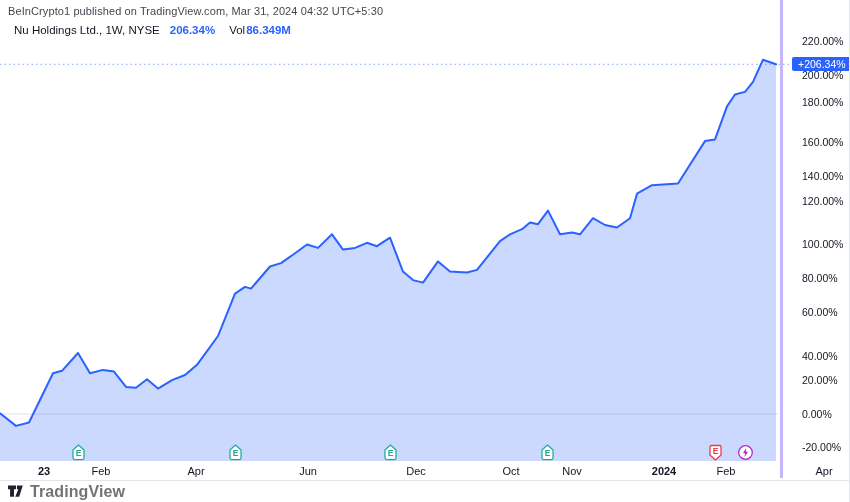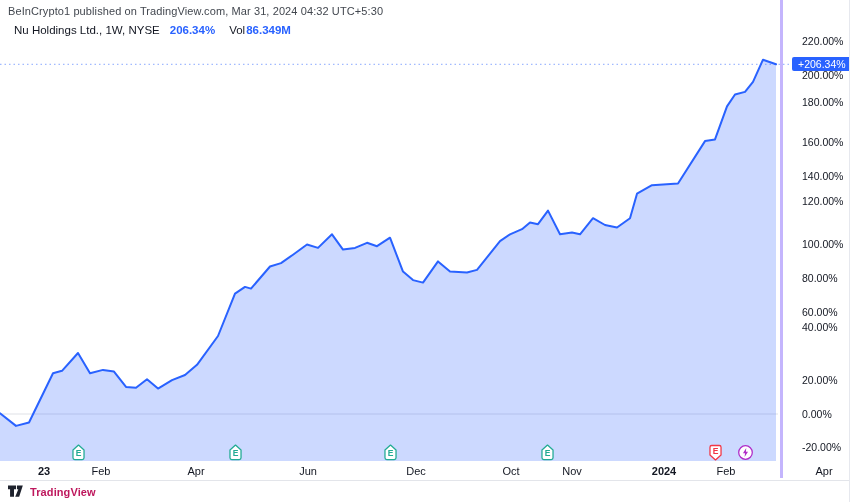--- a/index.html
+++ b/index.html
@@ -42,21 +42,21 @@
   .x-tick.bold { font-weight:bold; }
   .markers { position:absolute; left:0; top:0; width:778px; height:0; }
   .marker {
     position:absolute; width:17px; height:17px; margin-left:-8px; top:444px; cursor:pointer; z-index:2;
   }
   .footer {
     position:absolute; left:0; top:480px; width:850px; height:22px;
     border-top:1px solid #e3e5ea; display:flex; align-items:center; padding-left:8px;
   }
   .footer .logo { display:inline-flex; margin-right:7px; }
-  .footer .brand { font-size:11px; font-weight:bold; color:#be185d; letter-spacing:.1px; }
+  .footer .brand { font-size:16px; font-weight:bold; color:#737373; letter-spacing:.1px; }
 </style>
 </head>
 <body>
 
 <div class="app">
 
   <div class="attribution">BeInCrypto1 published on TradingView.com, Mar 31, 2024 04:32 UTC+5:30</div>
 
   <div class="legend">
     <span class="sym">Nu Holdings Ltd., 1W, NYSE</span><span class="blue chg">206.34%</span><span class="voll">Vol</span><span class="blue">86.349M</span>
@@ -99,21 +99,21 @@
   <div class="y-axis">
       <div class="y-tick" style="top: 34.6px;">220.00%</div>
       <div class="y-tick" style="top: 68.5px;">200.00%</div>
       <div class="y-tick" style="top: 96px;">180.00%</div>
       <div class="y-tick" style="top: 136.3px;">160.00%</div>
       <div class="y-tick" style="top: 170.2px;">140.00%</div>
       <div class="y-tick" style="top: 195px;">120.00%</div>
       <div class="y-tick" style="top: 238px;">100.00%</div>
       <div class="y-tick" style="top: 271.9px;">80.00%</div>
       <div class="y-tick" style="top: 305.8px;">60.00%</div>
-      <div class="y-tick" style="top: 321px;">40.00%</div>
+      <div class="y-tick" style="top: 350px;">40.00%</div>
       <div class="y-tick" style="top: 373.6px;">20.00%</div>
       <div class="y-tick" style="top: 407.5px;">0.00%</div>
       <div class="y-tick" style="top: 441.4px;">-20.00%</div>
     </div>
 
   <div class="price-badge" style="top: 57px;">+206.34%</div>
 
   <div class="x-axis">
       <div class="x-tick bold" style="left: 10px;">23</div>
       <div class="x-tick" style="left: 67px;">Feb</div>

